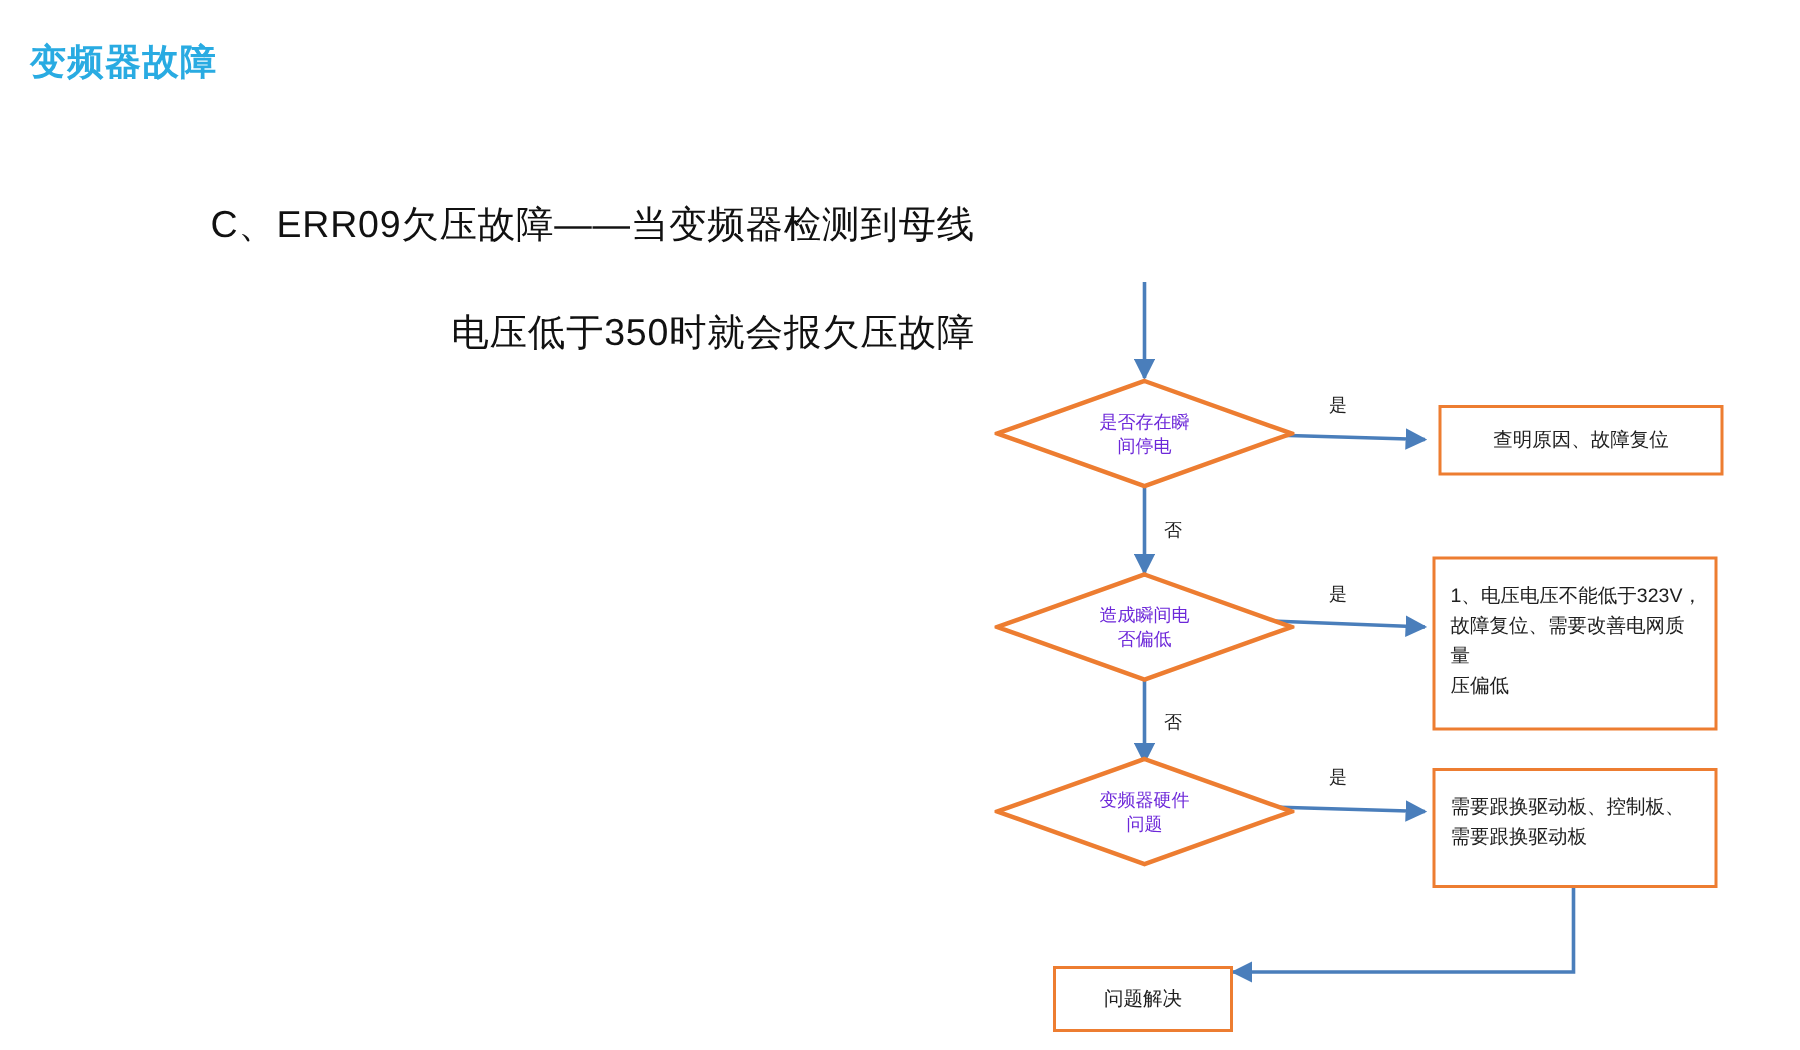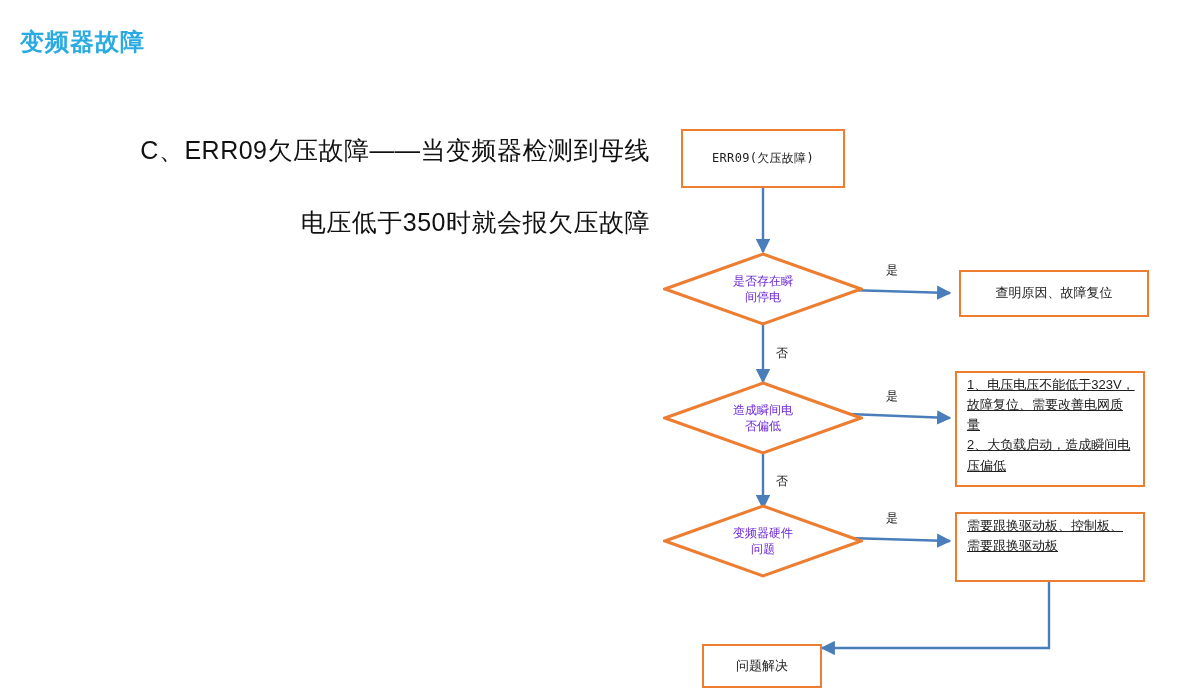--- a/index.html
+++ b/index.html
@@ -74,24 +74,23 @@
   .box {
     border: 2px solid #ed7d31;
     background: #ffffff;
     font-size: 13px;
     color: #202020;
     line-height: 1.45;
   }
   .box.left-align {
     justify-content: flex-start;
     text-align: left;
-    padding: 2px 8px 6px 10px;
+    padding: 14px 8px 6px 10px;
     align-items: flex-start;
     line-height: 1.55;
-    text-decoration: underline;
   }
 
   
   .diamond .diamond-svg {
     position: absolute;
     left: 0;
     top: 0;
     width: 100%;
     height: 100%;
   }
@@ -145,23 +144,20 @@
       <path d="M 848 414 L 950 418"></path>
 
       <path d="M 763 452 L 763 508"></path>
 
       <path d="M 848 538 L 950 541"></path>
 
       <path d="M 1049 582 L 1049 648 L 822 648"></path>
     </g>
   </svg>
 
-  <div class="node box" style="left:681px; top:129px; width:164px; height:59px;">
-    <span class="mono-code">ERR09(欠压故障)</span>
-  </div>
 
   <div class="node diamond" style="left:663px; top:252px; width:200px; height:74px;">
     <svg class="diamond-svg" viewBox="0 0 200 74" preserveAspectRatio="none">
       <polygon points="100,2 198,37 100,72 2,37" fill="#ffffff" stroke="#ed7d31" stroke-width="3"></polygon>
     </svg>
     <div class="diamond-label">
       <div>是否存在瞬</div>
       <div>间停电</div>
     </div>
   </div>
@@ -177,35 +173,34 @@
     <div class="diamond-label">
       <div>造成瞬间电</div>
       <div>否偏低</div>
     </div>
   </div>
 
   <div class="node box left-align" style="left:955px; top:371px; width:190px; height:116px; display:block;">
     <div>1、电压电压不能低于323V，</div>
     <div>故障复位、需要改善电网质</div>
     <div>量</div>
-    <div>2、大负载启动，造成瞬间电</div>
     <div>压偏低</div>
   </div>
 
   <div class="node diamond" style="left:663px; top:504px; width:200px; height:74px;">
     <svg class="diamond-svg" viewBox="0 0 200 74" preserveAspectRatio="none">
       <polygon points="100,2 198,37 100,72 2,37" fill="#ffffff" stroke="#ed7d31" stroke-width="3"></polygon>
     </svg>
     <div class="diamond-label">
       <div>变频器硬件</div>
       <div>问题</div>
     </div>
   </div>
 
-  <div class="node box left-align" style="left:955px; top:512px; width:190px; height:70px; display:block;">
+  <div class="node box left-align" style="left:955px; top:512px; width:190px; height:80px; display:block;">
     <div>需要跟换驱动板、控制板、</div>
     <div>需要跟换驱动板</div>
   </div>
 
   <div class="node box" style="left:702px; top:626px; width:120px; height:44px;margin-top:18px;">
     <span>问题解决</span>
   </div>
 
   <div class="edge-label" style="left:886px; top:262px;">是</div>
   <div class="edge-label" style="left:776px; top:345px;">否</div>

